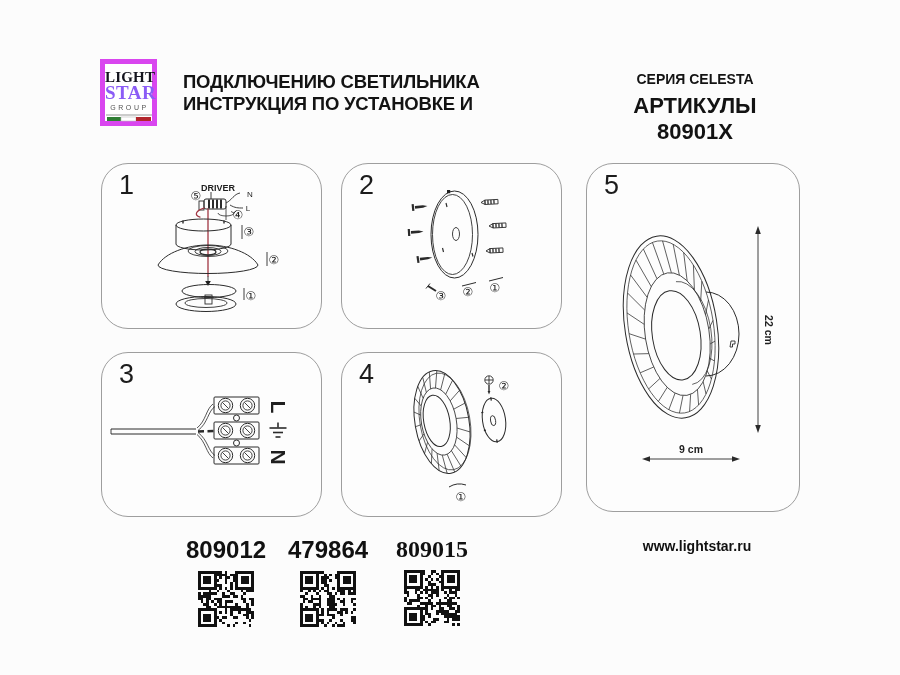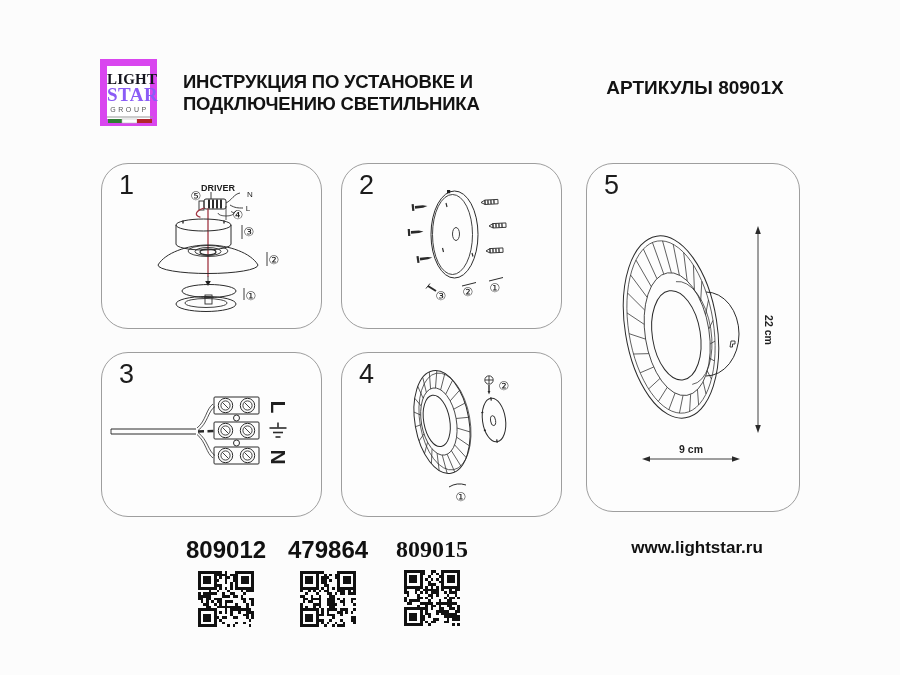--- a/index.html
+++ b/index.html
@@ -4,79 +4,80 @@
 <style>
   html,body{margin:0;padding:0;background:#e9e9e9;}
   .page{
     position:relative; width:900px; height:675px; background:#fcfcfc;
     font-family:"Liberation Sans", sans-serif; color:#1c1c1c; overflow:hidden;
     margin:0 auto;
   }
   
   .logo-box{
     position:absolute; left:100px; top:59px; width:57px; height:67px;
-    border:7px solid #d946ef; background:#fff; box-sizing:border-box;
+    border:5px solid #d946ef; background:#fff; box-sizing:border-box;
     text-align:center; font-family:"Liberation Serif", serif;
   }
   .logo-word-light{font-size:15px; font-weight:bold; letter-spacing:.2px; margin-top:6px; line-height:14px; color:#15151f;}
   .logo-word-star{font-size:19px; font-weight:bold; letter-spacing:.5px; line-height:18px; color:#8b5cf6;}
   .logo-word-group{font-family:"Liberation Sans",sans-serif; font-size:7px; letter-spacing:2.6px; color:#555; margin-top:2px; margin-left:2px;}
   .logo-flag{display:block; margin:3px auto 0 auto;}
   .title-block{
     position:absolute; left:183px; top:71px; font-size:18.5px; font-weight:bold;
     line-height:22px; letter-spacing:-.2px; color:#131313;
   }
   .series-block{position:absolute; left:595px; top:71px; width:200px; text-align:center;}
   .series-name{font-size:14px; font-weight:bold; color:#131313;}
-  .series-articles{font-size:19px; font-weight:bold; margin-top:6px; color:#131313;}
+  .series-articles{font-size:22px; font-weight:bold; margin-top:6px; color:#131313;}
   
   .panel{
     position:absolute; border:1.2px solid #9e9e9e; border-radius:27px;
     background:#fdfdfd; box-sizing:border-box;
   }
   #panel1{left:101px; top:163px; width:221px; height:166px;}
   #panel2{left:341px; top:163px; width:221px; height:166px;}
   #panel3{left:101px; top:352px; width:221px; height:165px;}
   #panel4{left:341px; top:352px; width:221px; height:165px;}
   #panel5{left:586px; top:163px; width:214px; height:349px;}
   .panel-number{position:absolute; left:17px; top:6px; font-size:27px; font-weight:400; color:#1c1c1c;}
   .panel svg{position:absolute; left:0; top:0;}
   .diag text{font-family:"Liberation Sans",sans-serif; fill:#1f1f1f;}
   .diag [stroke]{stroke-linecap:round;}
   
   .article-block{position:absolute; top:536px; width:80px; text-align:center;}
   #article0{left:186px;} #article1{left:288px;} #article2{left:392px;font-family:Liberation Serif, serif;}
   .article-code{font-size:24px; font-weight:bold; color:#111;}
   .qr{display:block; margin:7px auto 0 auto;}
   .website{position:absolute; left:612px; top:538px; width:170px; text-align:center;
-           font-size:17px; font-weight:bold; color:#111;}
+           font-size:14px; font-weight:bold; color:#111;}
 </style>
 </head>
 <body>
 
 <div class="page">
 
   <div class="logo-box">
     <div class="logo-word-light">LIGHT</div>
     <div class="logo-word-star">STAR</div>
     <div class="logo-word-group">GROUP</div>
     <svg class="logo-flag" width="46" height="8" viewBox="0 0 46 8">
       <line x1="0" y1="1" x2="46" y2="1" stroke="#999" stroke-width="1"></line>
       <rect x="1" y="3" width="14" height="4" fill="#2f7d33"></rect>
       <rect x="15" y="3" width="15" height="4" fill="#ffffff" stroke="#bbb" stroke-width="0.6"></rect>
       <rect x="30" y="3" width="15" height="4" fill="#b2262c"></rect>
     </svg>
   </div>
 
   <div class="title-block">
+    <div>ПОДКЛЮЧЕНИЮ СВЕТИЛЬНИКА</div>
     <div>ИНСТРУКЦИЯ ПО УСТАНОВКЕ И</div>
-    <div>ПОДКЛЮЧЕНИЮ СВЕТИЛЬНИКА</div>
   </div>
 
   <div class="series-block">
+    <div class="series-name">СЕРИЯ CELESTA</div>
     <div class="series-articles">АРТИКУЛЫ 80901X</div>
   </div>
 
   <div class="panel" id="panel1">
     <div class="panel-number">1</div>
     <svg class="diag" width="221" height="166" viewBox="0 0 221 166" fill="none" stroke="#2b2b2b" stroke-width="1">
 
       <text x="94" y="36" text-anchor="middle" font-size="12" stroke="none">⑤</text>
       <text x="116" y="27" text-anchor="middle" font-size="9" font-weight="600" stroke="none">DRIVER</text>
       <line x1="109" y1="28" x2="109" y2="35" stroke-width="0.9"></line>

